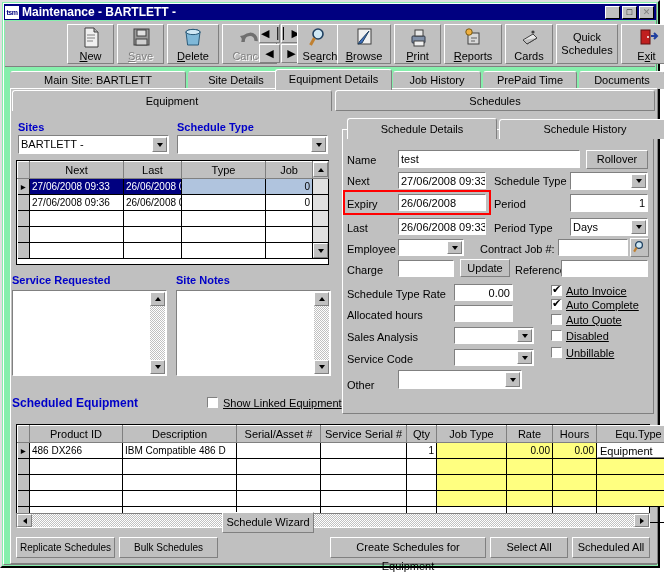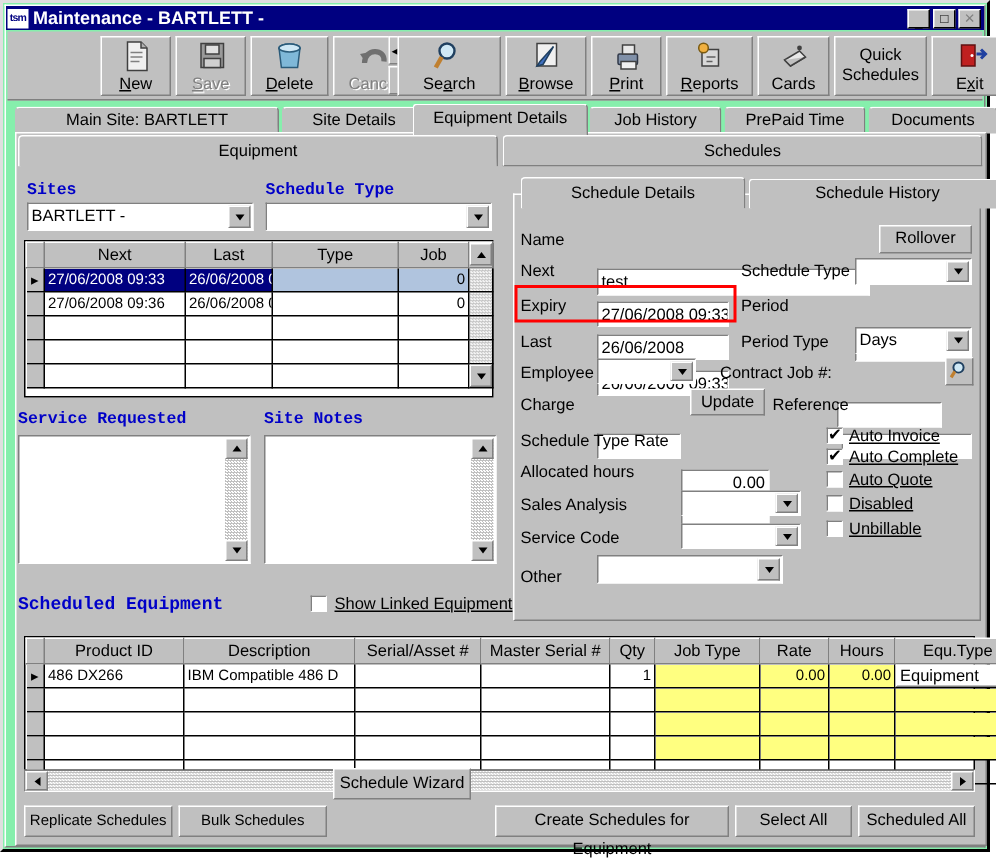--- a/index.html
+++ b/index.html
@@ -125,33 +125,32 @@
     background:#c0c0c0;
     border:1px solid; border-color:#fff #808080 #c0c0c0 #fff;
     border-bottom:none;
     box-sizing:border-box;
     text-align:center; line-height:20px; font-size:11px;
     border-radius:3px 3px 0 0;
     font-family:"Liberation Sans", sans-serif;
   }
 
   .lbl-blue { color:#0000c8; font-weight:bold; font-size:11px;
-              font-family:Liberation Mono, monospace; }
+              font-family:Liberation Sans, sans-serif; }
   .lbl-plain { font-size:11px; font-family:"Liberation Sans", sans-serif; }
 
   .field {
     position:absolute;
     background:#fff;
     border:1px solid; border-color:#808080 #fff #fff #808080;
     box-sizing:border-box;
     font-size:11px; line-height:14px;
     padding:1px 2px;
     overflow:hidden; white-space:nowrap;
     font-family:"Liberation Sans", sans-serif;
-    margin-top:29px;
   }
   .field.num { text-align:right; }
   .combo { position:absolute; background:#fff;
            border:1px solid; border-color:#808080 #fff #fff #808080;
            box-sizing:border-box; }
   .combo .cv { position:absolute; left:2px; top:1px; right:18px;
                font-size:11px; line-height:14px; overflow:hidden; white-space:nowrap;
                font-family:"Liberation Sans", sans-serif;}
   .combo .arr {
     position:absolute; right:1px; top:1px; width:15px; bottom:1px;
@@ -309,21 +308,21 @@
       <div class="lbl">Cancel</div>
     </div>
 
     <div class="navgrp" style="left:254px">
       <div class="navbtn" style="left:0;top:0"><span>◀▕</span></div>
       <div class="navbtn" style="left:22px;top:0"><span>▏▶</span></div>
       <div class="navbtn" style="left:0;top:20px"><span>◀</span></div>
       <div class="navbtn" style="left:22px;top:20px"><span>▶</span></div>
     </div>
 
-    <div class="tool" style="left:260px;width:69px">
+    <div class="tool" style="left:292px;width:46px">
       <div class="ico">
         <svg width="26" height="24" viewBox="0 0 26 24">
             <circle cx="11" cy="8" r="5" fill="#cfe8f5" stroke="#204060" stroke-width="1.6"></circle>
             <path d="M7.5 12 l-4 7" stroke="#c08030" stroke-width="3"></path>
           </svg>
       </div>
       <div class="lbl">Se<u>a</u>rch</div>
     </div>
 
     <div class="tool" style="left:332px;width:54px">
@@ -604,21 +603,21 @@
           <col style="width:46px">
         <col style="width:44px">
           <col style="width:84px">
       </colgroup>
       <tbody>
           <tr>
         <th style="border-right:1px solid #808080"></th>
         <th>Product ID</th>
         <th>Description</th>
         <th>Serial/Asset #</th>
-        <th>Master Serial #</th>
+        <th>Service Serial #</th>
         <th>Qty</th>
         <th>Job Type</th>
         <th>Rate</th>
         <th>Hours</th>
         <th>Equ.Type</th>
 
       </tr>
       <tr>
         <td class="marker">▸</td>
         <td>486 DX266</td>

